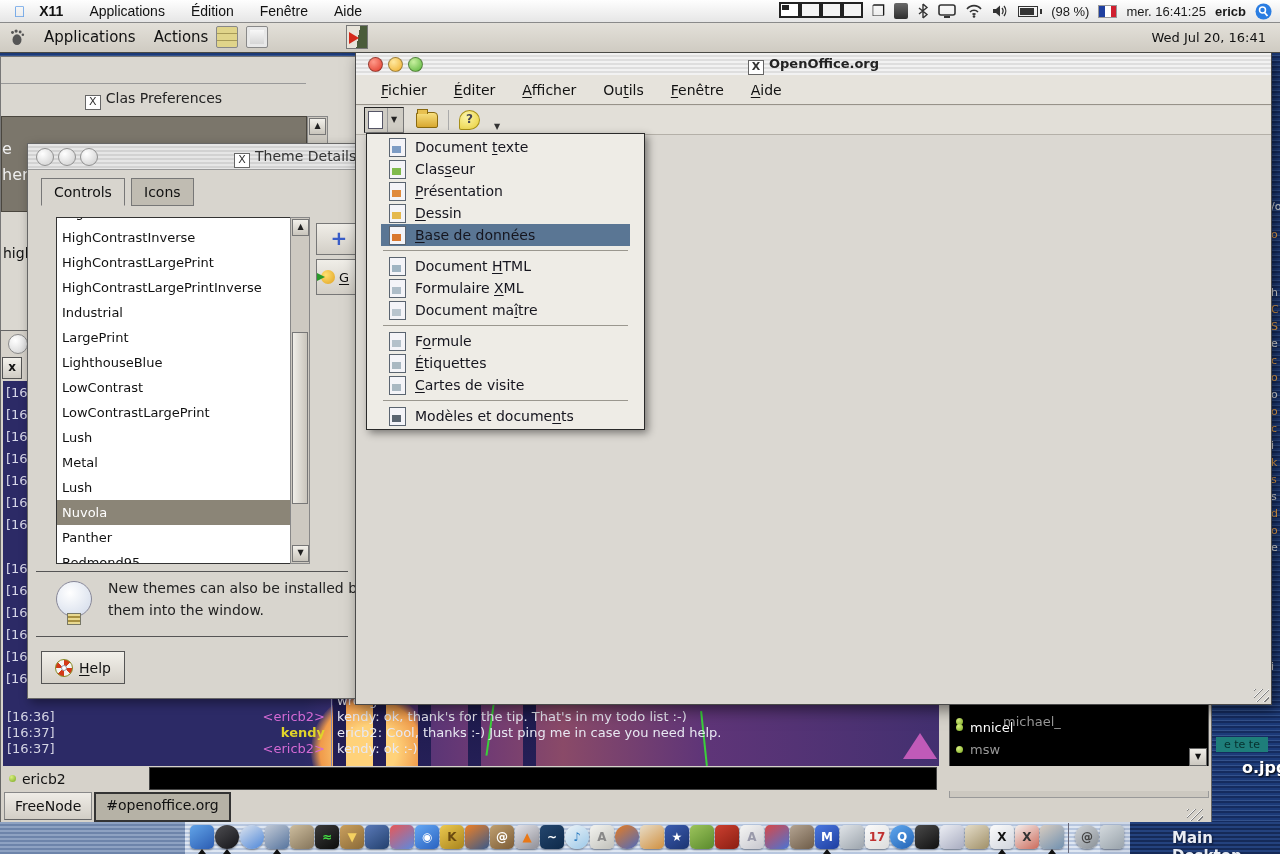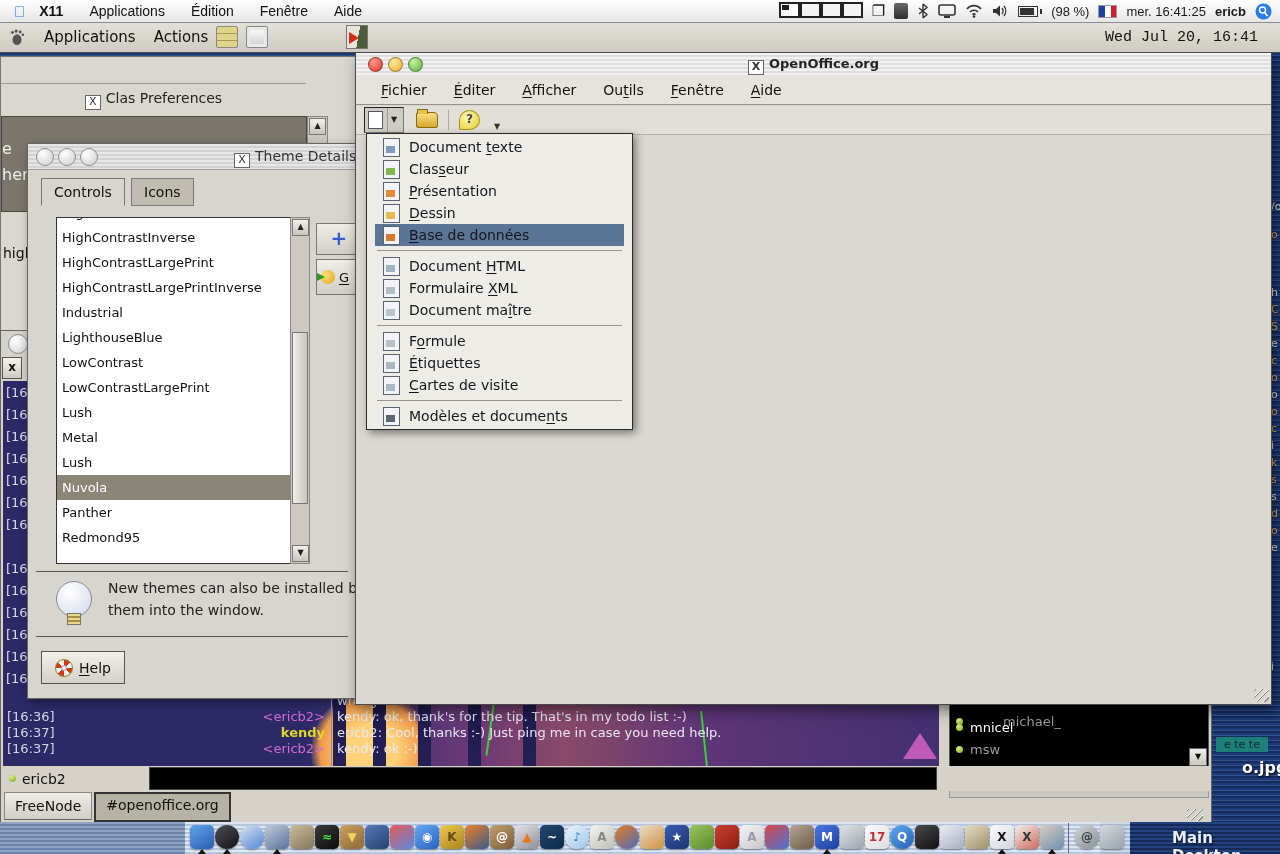--- a/index.html
+++ b/index.html
@@ -27,21 +27,21 @@
   .flag i{flex:1;}
   
   #gpanel{left:0;top:22px;width:1280px;height:30px;z-index:90;display:flex;align-items:center;
     background:linear-gradient(#e4e1da,#cfcbc2);border-bottom:1px solid #4a4a46;font-size:15px;}
   #panel-menus{display:flex;gap:18px;margin-left:10px;}
   .launcher{width:20px;height:20px;margin-left:8px;border:1px solid #888;border-radius:2px;}
   .cabinet{background:repeating-linear-gradient(180deg,#e0d48a 0 6px,#a89b58 6px 7px);}
   .termlaunch{background:linear-gradient(#fff,#cfcfcf);box-shadow:inset 0 0 0 3px #e8e8e8;}
   .logout{margin-left:78px;width:20px;height:22px;background:linear-gradient(100deg,#e8e4da 55%,#4a5c3a 55%);border:1px solid #777;position:relative;}
   .logout::after{content:"";position:absolute;left:2px;top:6px;border:6px solid transparent;border-left:10px solid #d42a1a;}
-  #gpanel .pclock{margin-left:auto;margin-right:22px;font-size:15px;font-family:Liberation Mono, monospace;}
+  #gpanel .pclock{margin-left:auto;margin-right:14px;font-size:13px;}
   .gfoot{width:18px;height:18px;margin:0 8px;}
   
   #theme-prefs{left:0;top:56px;width:360px;height:290px;background:#dad7d0;border:1px solid #777;z-index:10;}
   #theme-prefs .tptitle{position:absolute;left:0;top:26px;width:305px;text-align:center;font-size:14px;color:#222;
     border-top:1px solid #999;padding-top:6px;}
   .xboxicon{display:inline-block;width:14px;height:13px;border:1px solid #666;background:#fff;color:#333;
     font-size:11px;line-height:12px;text-align:center;margin-right:5px;vertical-align:-2px;}
   #tp-preview{position:absolute;left:0;top:59px;width:304px;height:94px;background:#7b766b;border:1px solid #4a463e;}
   #tp-preview span{position:absolute;color:#eee;font-size:16px;}
   #tp-scroll{position:absolute;left:306px;top:59px;width:19px;height:94px;background:#cdc9c1;border:1px solid #888;}
@@ -144,21 +144,21 @@
   #btn-new .dd{margin-left:4px;font-size:8px;color:#222;border-left:1px solid #999;padding-left:3px;height:100%;line-height:24px;}
   .folder{width:20px;height:14px;margin-left:12px;background:linear-gradient(#f8e080,#d8a830);border:1px solid #8a6a10;border-radius:2px 4px 2px 2px;position:relative;}
   .folder::before{content:"";position:absolute;left:0;top:-4px;width:9px;height:4px;background:#e8c050;border:1px solid #8a6a10;border-bottom:none;}
   .tsep{width:1px;height:20px;background:#aaa;margin:0 10px;}
   .helpicon{width:19px;height:18px;border-radius:50% 50% 50% 10%;background:radial-gradient(circle at 35% 30%,#fdf6a8,#e8ce3a);
     border:1px solid #a89018;text-align:center;line-height:17px;font-size:12px;font-weight:bold;color:#445;}
   #oo-toolbar .mini-dd{font-size:8px;color:#333;margin-left:14px;align-self:flex-end;padding-bottom:3px;}
   #oo-grip{position:absolute;right:2px;bottom:2px;width:15px;height:13px;}
   
   #oo-newmenu{left:366px;top:133px;width:249px;z-index:50;background:#eeece6;border:1px solid #2a2a2a;
-    box-shadow:3px 3px 8px rgba(0,0,0,.45);padding:2px 8px;}
+    box-shadow:3px 3px 8px rgba(0,0,0,.45);padding:2px 14px;}
   .nmitem{height:22px;display:flex;align-items:center;gap:9px;padding-left:8px;font-size:14px;color:#15151e;}
   .nmitem.sel{background:#5a7694;}
   .nmsep{height:1px;background:#9a978f;margin:4px 2px;}
   .nmicon{width:15px;height:17px;background:#f4f4f8;border:1px solid #5a6470;position:relative;flex:0 0 auto;}
   .nmicon i{position:absolute;left:2px;top:7px;width:9px;height:7px;}
   
   #edge-letters div{position:absolute;left:1271px;font-size:11px;}
   #teal-label{left:1216px;top:737px;width:52px;height:15px;background:#1e7e7a;color:#06302e;font-size:11px;
     line-height:15px;text-align:center;z-index:15;}
   #jpg-label{left:1242px;top:758px;color:#fff;font-weight:bold;font-size:16px;text-shadow:1px 1px 2px #000;z-index:15;}
@@ -319,20 +319,21 @@
       <span id="td-title"><span class="xboxicon">X</span><span>Theme Details</span></span>
     </div>
     <div class="tdtab" id="tab-controls">Controls</div>
     <div class="tdtab" id="tab-icons">Icons</div>
     <div id="theme-list">
         <div class="trow" style="margin-top: -18px;">HighContrast</div>
         <div class="trow">HighContrastInverse</div>
         <div class="trow">HighContrastLargePrint</div>
         <div class="trow">HighContrastLargePrintInverse</div>
         <div class="trow">Industrial</div>
+        <div class="trow">LargePrint</div>
         <div class="trow">LighthouseBlue</div>
         <div class="trow">LowContrast</div>
         <div class="trow">LowContrastLargePrint</div>
         <div class="trow">Lush</div>
         <div class="trow">Metal</div>
         <div class="trow">Lush</div>
         <div class="trow sel">Nuvola</div>
         <div class="trow">Panther</div>
         <div class="trow">Redmond95</div>
       </div>

